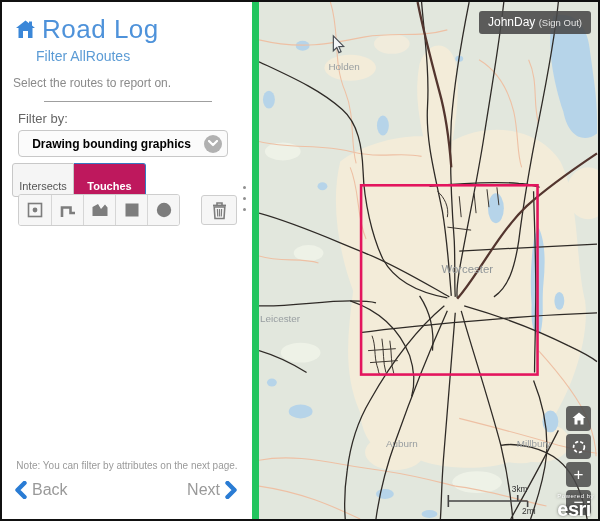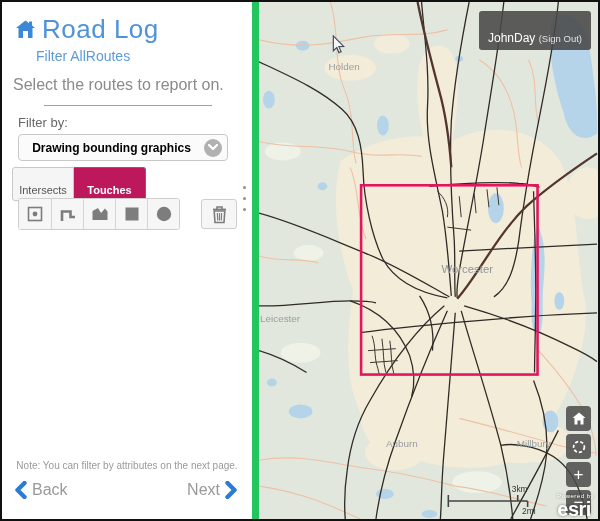--- a/index.html
+++ b/index.html
@@ -12,21 +12,21 @@
 
   
   .panel {
     width:257px; min-width:257px; height:100%; background:#fff;
     border-right:7px solid #22c55e; display:flex; flex-direction:column;
     position:relative; padding:10px 0 8px 0;
   }
   .hdr { display:flex; align-items:center; gap:6px; padding:2px 0 0 13px; }
   .hdr .title { font-size:26px; font-weight:300; color:#4e92da; letter-spacing:0.5px; }
   .subtitle { font-size:14px; color:#5b9bd5; padding:3px 0 0 34px; cursor:pointer; }
-  .desc { font-size:16px; color:#8a8a8a; padding:12px 0 0 11px; }
+  .desc { font-size:12px; color:#8a8a8a; padding:12px 0 0 11px; }
   .divider { height:1px; background:#9f9f9f; margin:11px 40px 0 42px; }
   .filterby { font-size:13px; color:#666; padding:9px 8px 4px 16px; }
   .dropdown {
     margin:0 24px 0 16px; height:27px; background:#fbfbfb;
     border:1px solid #c8c8c8; border-radius:4px; display:flex; align-items:center;
     position:relative; cursor:pointer;
   }
   .dropdown .dd-text { flex:1; text-align:center; font-size:12px; font-weight:bold; color:#000000; }
   .dd-circle {
     width:18px; height:18px; border-radius:50%; background:#b1b1b1;
@@ -57,21 +57,21 @@
   .note { font-size:10px; color:#9a9a9a; text-align:center; padding:0 14px 10px 14px; }
   .footer { display:flex; align-items:center; justify-content:space-between; padding:0 14px 12px 12px; }
   .navlink { display:flex; align-items:center; gap:5px; cursor:pointer; }
   .navlink span { font-size:16px; color:#999; }
 
   
   .map { flex:1; position:relative; background:#e2e7dd; overflow:hidden; }
   .map svg.basemap { position:absolute; inset:0; width:100%; height:100%; }
   .badge {
     position:absolute; top:9px; right:7px; background:rgba(72,72,72,0.88);
-    color:#fff; border-radius:3px; padding:20px 9px 5px 9px; font-size:12px; cursor:pointer;
+    color:#fff; border-radius:3px; padding:4px 9px 5px 9px; font-size:12px; cursor:pointer;
     white-space:nowrap;
   }
   .badge .so { font-size:9.5px; color:#e3e3e3; }
   .mapctrl { position:absolute; right:7px; top:404px; display:flex; flex-direction:column; gap:3px; }
   .mbtn {
     width:25px; height:25px; background:rgba(74,74,74,0.85); border:none; border-radius:4px;
     color:#fff; display:flex; align-items:center; justify-content:center; cursor:pointer;
     font-size:17px; font-family:"Liberation Sans",sans-serif; line-height:1;
   }
   .esri {

